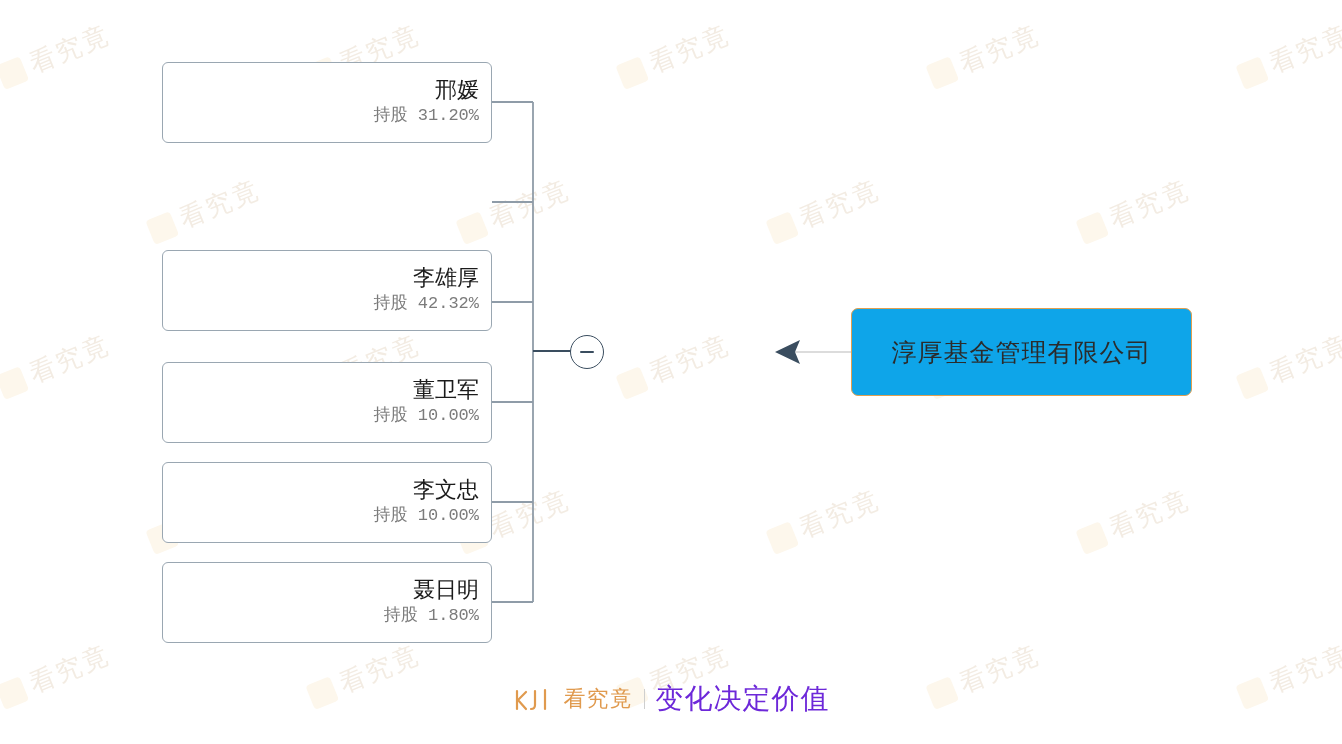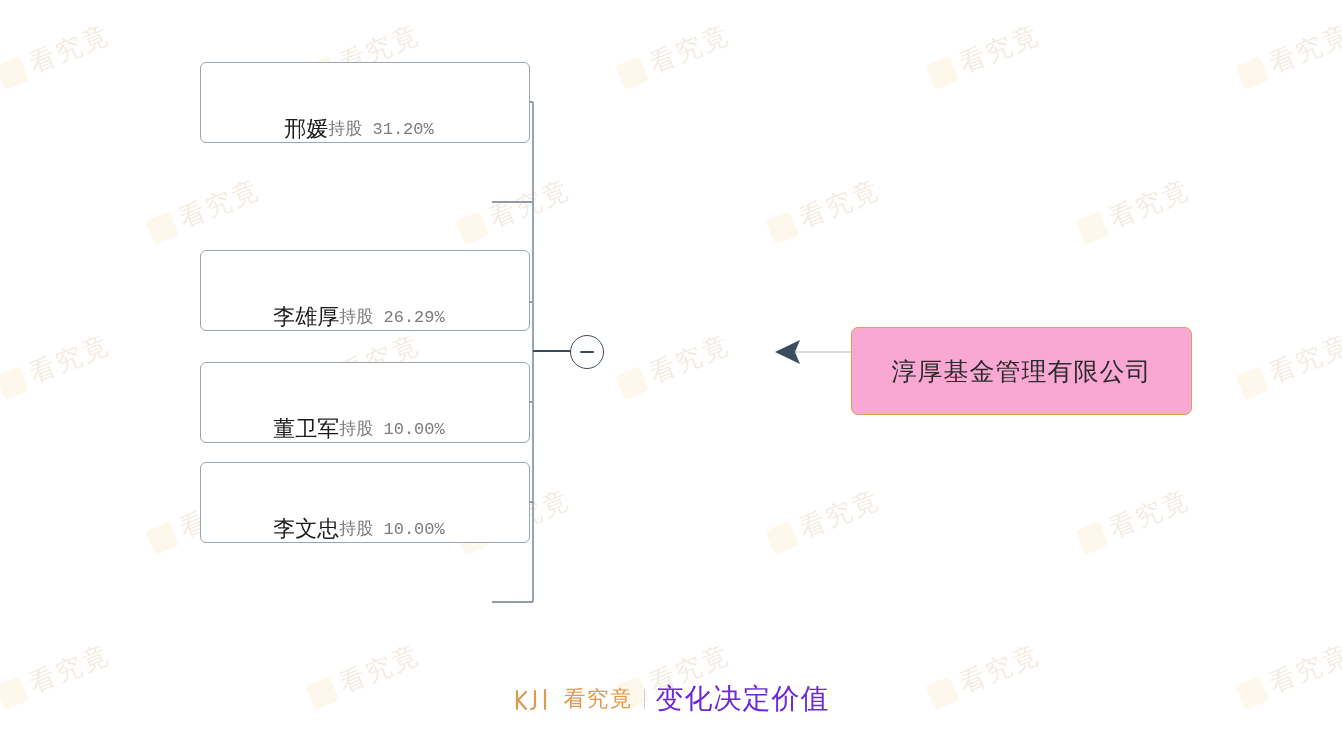--- a/index.html
+++ b/index.html
@@ -67,25 +67,24 @@
     position: absolute;
     left: 162px;
     width: 330px;
     height: 81px;
     box-sizing: border-box;
     border: 1.4px solid #9aa7b2;
     border-radius: 6px;
     background: #ffffff;
     z-index: 3;
     display: flex;
-    flex-direction: row;
+    flex-direction: column;
     align-items: flex-end;
     justify-content: center;
     padding: 0 12px 0 0;
-    margin-left: 38px;
   }
   .sh-name {
     font-size: 22px;
     color: #1b1b1b;
     line-height: 1.18;
     text-align: right;
   }
   .sh-stake {
     font-size: 17px;
     color: #7b7b7b;
@@ -136,26 +135,25 @@
   
   #company-box {
     position: absolute;
     left: 851px;
     top: 308px;
     width: 341px;
     height: 88px;
     box-sizing: border-box;
     border: 1.8px solid #e0a050;
     border-radius: 7px;
-    background: #f9a8d4;
+    background: #0ea5e9;
     display: flex;
     align-items: center;
     justify-content: center;
     z-index: 4;
-    margin-top: 19px;
   }
   #company-name {
     font-size: 25px;
     color: #2b2b2b;
     letter-spacing: 1px;
   }
 
   
   #footer {
     position: absolute;
@@ -311,29 +309,33 @@
   </svg>
 
   <div id="diagram">
 
     <div class="sh-card" style="top:62px">
       <div class="sh-name">邢媛</div>
       <div class="sh-stake">持股 31.20%</div>
     </div>
     <div class="sh-card" style="top:250px">
       <div class="sh-name">李雄厚</div>
-      <div class="sh-stake">持股 26.29%</div>
+      <div class="sh-stake">持股 42.32%</div>
     </div>
     <div class="sh-card" style="top:362px">
       <div class="sh-name">董卫军</div>
       <div class="sh-stake">持股 10.00%</div>
     </div>
     <div class="sh-card" style="top:462px">
       <div class="sh-name">李文忠</div>
       <div class="sh-stake">持股 10.00%</div>
+    </div>
+    <div class="sh-card" style="top:562px">
+      <div class="sh-name">聂日明</div>
+      <div class="sh-stake">持股 1.80%</div>
     </div>
 
     <div id="collapse-toggle">
       <span class="bar"></span>
     </div>
 
 
     <div id="company-box">
       <span id="company-name">淳厚基金管理有限公司</span>
     </div>

